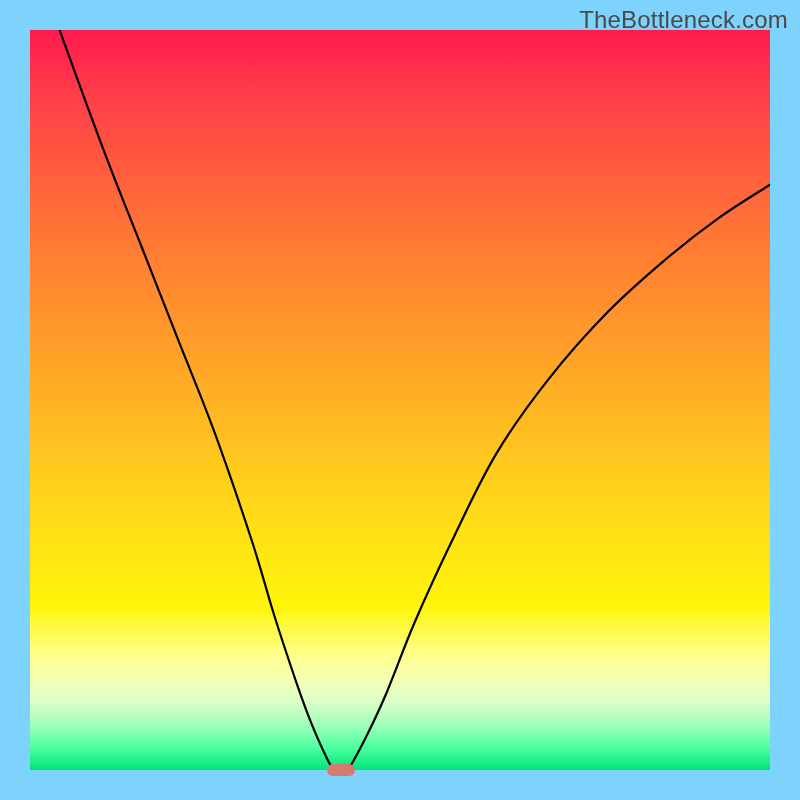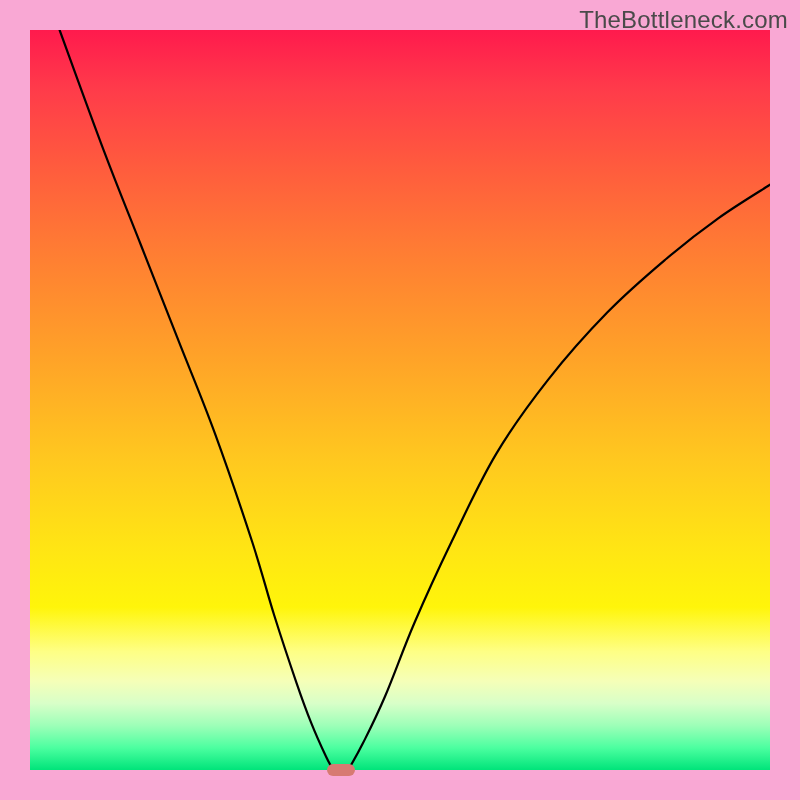--- a/index.html
+++ b/index.html
@@ -8,21 +8,21 @@
     width: 800px;
     height: 800px;
     overflow: hidden;
     background: #000;
     font-family: Arial, Helvetica, sans-serif;
   }
   .stage {
     position: relative;
     width: 800px;
     height: 800px;
-    background: #f9a8d4;
+    background: #7dd3fc;
   }
   .plot-area {
     position: absolute;
     left: 30px;
     top: 30px;
     width: 740px;
     height: 740px;
     background: linear-gradient(to bottom,
       #ff1a4d 0%,
       #ff3b4a 8%,

